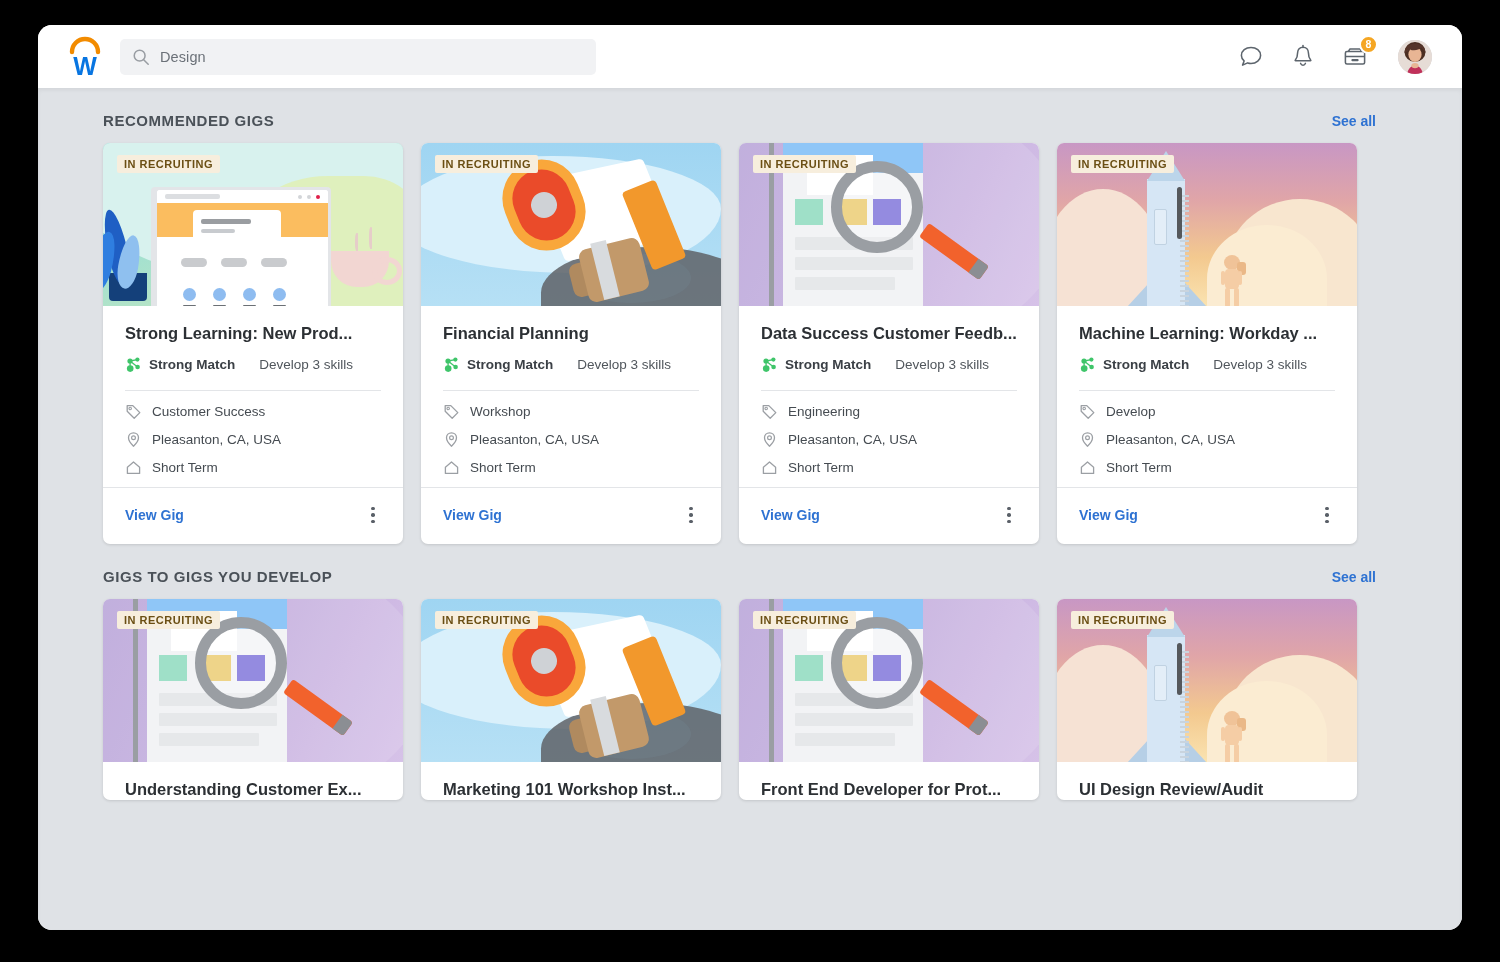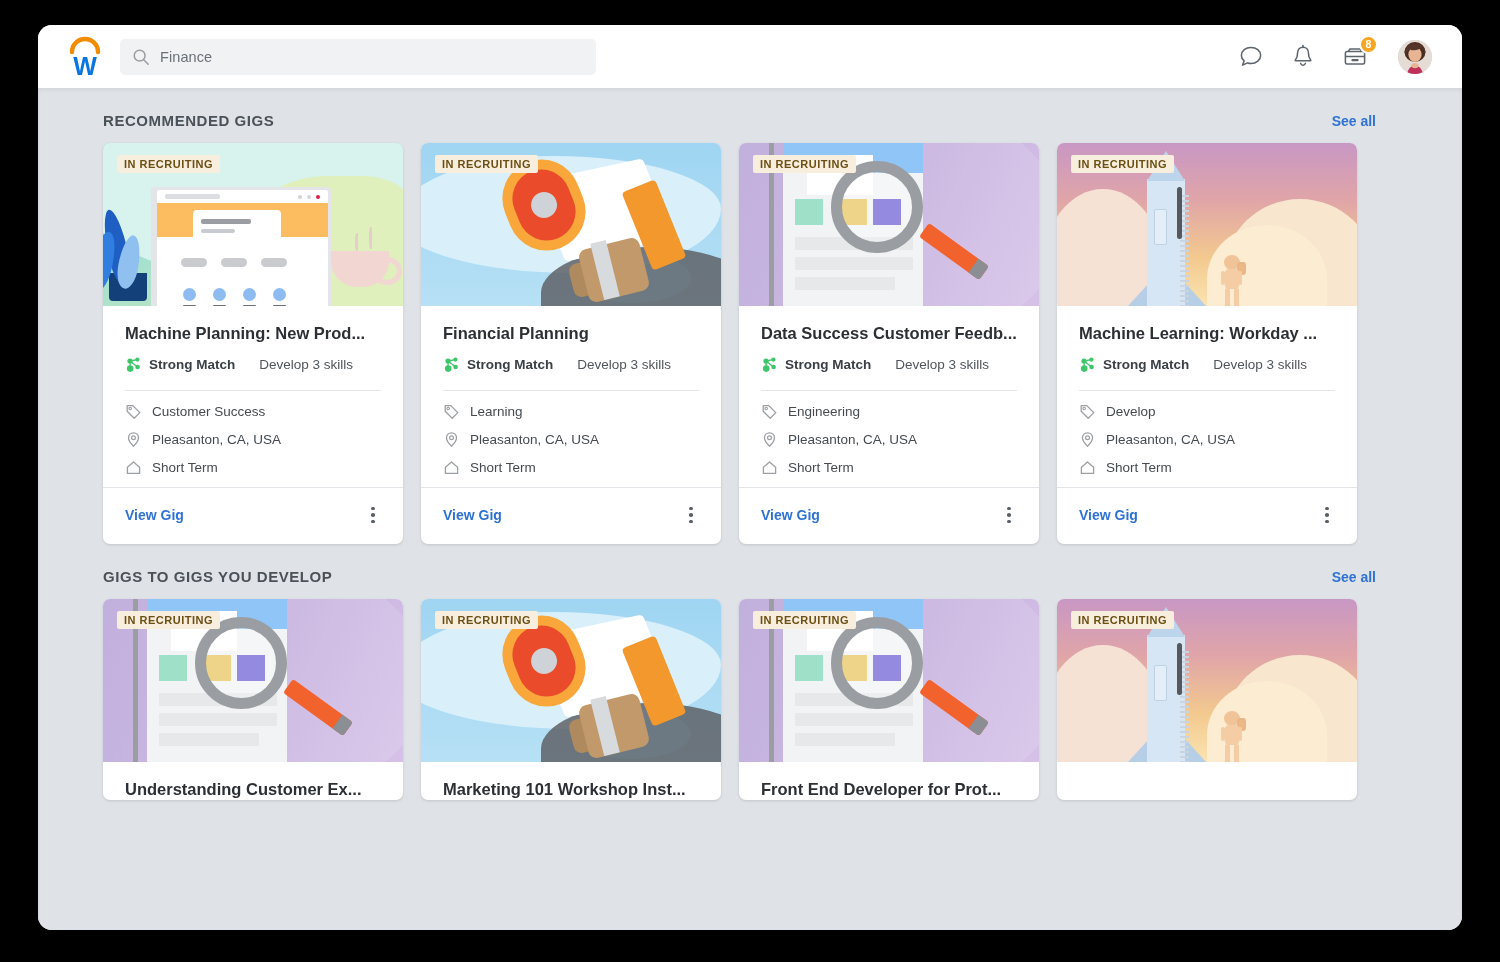--- a/index.html
+++ b/index.html
@@ -266,21 +266,21 @@
         </svg>
       </div>
 
       <div class="search-box">
         <span class="search-icon">
           <svg viewBox="0 0 20 20" width="18" height="18">
             <circle cx="8.5" cy="8.5" r="6" fill="none" stroke="#6b7178" stroke-width="1.7"></circle>
             <line x1="13" y1="13" x2="18" y2="18" stroke="#6b7178" stroke-width="1.7" stroke-linecap="round"></line>
           </svg>
         </span>
-        <span class="search-placeholder">Finance</span>
+        <span class="search-placeholder">Design</span>
       </div>
 
       <div class="header-spacer"></div>
 
       <div class="header-icons">
 
         <div class="hicon">
           <svg viewBox="0 0 26 26" width="26" height="26">
             <path d="M13 3.4c5.3 0 9.6 3.5 9.6 8 0 4.4-4.3 8-9.6 8-1.2 0-2.3-.2-3.4-.5l-5 2.2 1.5-4.2c-1.6-1.4-2.7-3.4-2.7-5.5 0-4.5 4.3-8 9.6-8z" fill="none" stroke="#5d656d" stroke-width="1.55" stroke-linejoin="round"></path>
           </svg>
@@ -364,21 +364,21 @@
                     <div class="brw-ul" style="left:56px;"></div>
                     <div class="brw-ul" style="left:86px;"></div>
                     <div class="brw-ul" style="left:116px;"></div>
                   </div>
                 </div>
               </div>
               <div class="tag-recruiting">IN RECRUITING</div>
             </div>
 
             <div class="card-body">
-              <div class="card-title">Machine Planning: New Prod...</div>
+              <div class="card-title">Strong Learning: New Prod...</div>
               <div class="match-line">
                 <span class="match-icon">
                   <svg viewBox="0 0 17 17" width="17" height="17">
                     <circle cx="5" cy="5" r="2.6" fill="#3fc56a"></circle>
                     <circle cx="12.4" cy="3.6" r="2.1" fill="#3fc56a"></circle>
                     <circle cx="12.6" cy="11" r="2.3" fill="#3fc56a"></circle>
                     <circle cx="5.2" cy="12.6" r="3.3" fill="#3fc56a"></circle>
                     <line x1="5" y1="5" x2="12.4" y2="3.6" stroke="#3fc56a" stroke-width="1.3"></line>
                     <line x1="5" y1="5" x2="12.6" y2="11" stroke="#3fc56a" stroke-width="1.3"></line>
                     <line x1="5" y1="5" x2="5.2" y2="12.6" stroke="#3fc56a" stroke-width="1.3"></line>
@@ -465,21 +465,21 @@
               </div>
               <div class="divider"></div>
               <div class="meta">
                 <div class="meta-row">
                   <span class="meta-icon">
                     <svg viewBox="0 0 17 17" width="17" height="17">
                         <path d="M2.2 8.2V2.6h5.6l7 7-5.6 5.6z" fill="none" stroke="#5a6068" stroke-width="1.3" stroke-linejoin="round"></path>
                         <circle cx="5.2" cy="5.5" r="1.25" fill="none" stroke="#5a6068" stroke-width="1.1"></circle>
                       </svg>
                   </span>
-                  <span>Learning</span>
+                  <span>Workshop</span>
                 </div>
                 <div class="meta-row">
                   <span class="meta-icon">
                     <svg viewBox="0 0 17 17" width="17" height="17">
                         <path d="M8.5 1.8c-2.8 0-5 2.2-5 5 0 3.6 5 8.4 5 8.4s5-4.8 5-8.4c0-2.8-2.2-5-5-5z" fill="none" stroke="#5a6068" stroke-width="1.3"></path>
                         <circle cx="8.5" cy="6.8" r="1.9" fill="none" stroke="#5a6068" stroke-width="1.2"></circle>
                       </svg>
                   </span>
                   <span>Pleasanton, CA, USA</span>
                 </div>
@@ -767,20 +767,23 @@
                     <div class="apack"></div>
                     <div class="abody"></div>
                   <div class="aarm" style="left:0;"></div>
                     <div class="aarm" style="left:17px;"></div>
                   <div class="aleg" style="left:4px;"></div>
                     <div class="aleg" style="left:13px;"></div>
                 </div>
               </div>
               <div class="tag-recruiting">IN RECRUITING</div>
             </div>
+            <div class="card-body">
+              <div class="card-title">UI Design Review/Audit</div>
+            </div>
           </div>
 
         </div>
       </div>
 
     </div>
   </div>
 </div>
 
 </body></html>

